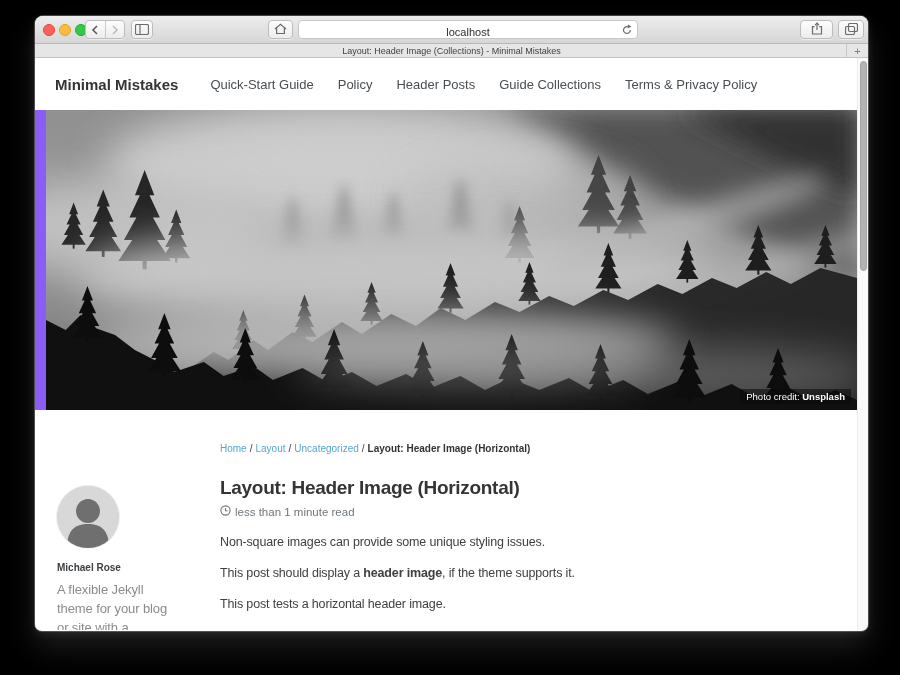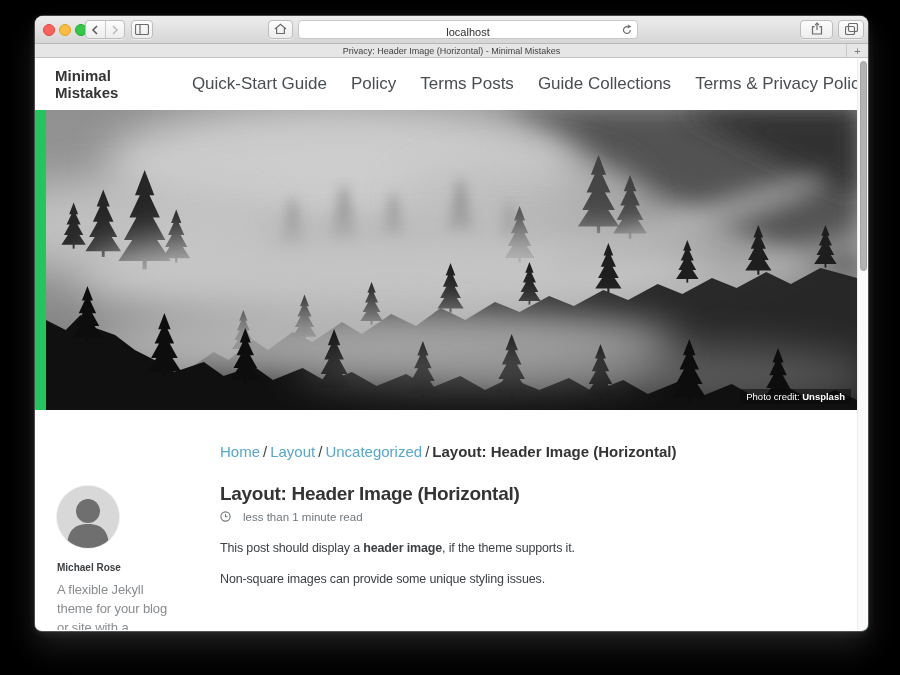--- a/index.html
+++ b/index.html
@@ -47,50 +47,50 @@
     position:relative; height:14px; background:#e6e6e6; border-bottom:1px solid #c3c3c3;
     display:flex; align-items:center; justify-content:center;
   }
   .tabbar .tabtitle { font-size:9px; color:#3f3f3f; }
   .tabbar .newtab {
     position:absolute; right:0; top:0; width:22px; height:13px; border-left:1px solid #c8c8c8;
     display:flex; align-items:center; justify-content:center; font-size:11px; color:#7c7c7c;
   }
 
   
-  .content { position:relative; height:572px; background:#22c55e; overflow:hidden; }
+  .content { position:relative; height:572px; background:#8b5cf6; overflow:hidden; }
 
   .masthead { height:52px; display:flex; align-items:center; padding-left:20px; background:#fff; }
   .brand { font-size:15px; font-weight:bold; color:#343434; }
   .sitenav { display:flex; margin-left:32px; gap:24px; }
-  .sitenav span { font-size:17px; color:#494e52; white-space:nowrap; }
+  .sitenav span { font-size:13px; color:#494e52; white-space:nowrap; }
 
   .hero { position:absolute; top:52px; left:0; right:11px; height:300px; overflow:hidden; background:#777;margin-left:11px; }
   .hero svg { display:block; width:100%; height:100%; }
   .credit {
     position:absolute; right:6px; bottom:6px; background:rgba(10,10,10,0.55);
     color:#fff; font-size:9.5px; padding:2px 6px; white-space:nowrap;
   }
   .credit b { font-weight:bold; }
 
   .page-wrap { position:absolute; top:352px; left:0; right:11px; bottom:0; display:flex; background:#fff; }
 
   .sidebar { width:185px; padding:76px 0 0 22px; }
   .avatar { width:62px; height:62px; border-radius:50%; background:#d8d8d8; overflow:hidden; box-shadow:0 0 0 1px #eee; }
   .author-name { margin-top:14px; font-size:10px; font-weight:bold; color:#3d4144; }
   .author-bio { margin-top:8px; font-size:13px; line-height:1.45; color:#898c8f; width:122px; letter-spacing:-0.1px; }
 
   .main { flex:1; padding-top:33px; padding-right:24px; }
-  .breadcrumb { font-size:15px; color:#3d4144; }
+  .breadcrumb { font-size:10px; color:#3d4144; }
   .breadcrumb a { color:#57a7cc; text-decoration:none; }
   .breadcrumb .sep { color:#3d4144; padding:0 3px; }
   .breadcrumb .current { font-weight:bold; color:#343434; }
 
   .post-title { margin-top:23px; font-size:19px; font-weight:bold; color:#343434; letter-spacing:-0.3px; }
-  .post-meta { margin-top:6px; font-size:11.5px; color:#6f777d; display:flex; align-items:flex-start; gap:12px; }
+  .post-meta { margin-top:6px; font-size:11.5px; color:#6f777d; display:flex; align-items:center; gap:4px; }
   .post-body p { margin-top:17px; font-size:12.5px; color:#3d4144; letter-spacing:-0.15px; }
   .post-body b { font-weight:bold; }
 
   
   .scrollbar { position:absolute; top:0; right:0; bottom:0; width:11px; background:#fafafa; border-left:1px solid #ececec; }
   .scrollthumb { position:absolute; top:3px; left:2px; width:7px; height:210px; border-radius:4px; background:#b3b3b3; border:1px solid #a3a3a3; }
 
   .icon-stroke { stroke:#6b6b6b; fill:none; stroke-width:1.2; }
 </style>
 </head>
@@ -161,32 +161,32 @@
       <span>
         <svg width="13" height="12">
             <rect x="3.5" y="0.5" width="9" height="8" rx="1.5" class="icon-stroke"></rect>
             <rect x="0.5" y="3.5" width="9" height="8" rx="1.5" class="icon-stroke" fill="#efefef"></rect>
           </svg>
       </span>
     </div>
   </div>
 
   <div class="tabbar">
-    <span class="tabtitle">Privacy: Header Image (Horizontal) - Minimal Mistakes</span>
+    <span class="tabtitle">Layout: Header Image (Collections) - Minimal Mistakes</span>
     <span class="newtab">+</span>
   </div>
 
   <div class="content">
 
     <div class="masthead">
       <span class="brand">Minimal Mistakes</span>
       <nav class="sitenav">
         <span>Quick-Start Guide</span>
         <span>Policy</span>
-        <span>Terms Posts</span>
+        <span>Header Posts</span>
         <span>Guide Collections</span>
         <span>Terms &amp; Privacy Policy</span>
       </nav>
     </div>
 
     <div class="hero">
       <svg viewBox="0 0 822 300" preserveAspectRatio="none">
         <defs>
           <linearGradient id="gsky" x1="0" y1="0" x2="0" y2="1">
             <stop offset="0" stop-color="#909090"></stop>
@@ -296,22 +296,23 @@
           <span>
             <svg width="11" height="11" viewBox="0 0 11 11">
                 <circle cx="5.5" cy="5.5" r="4.6" fill="none" stroke="#6f777d" stroke-width="1.1"></circle>
                 <path d="M5.5,3 V5.8 H7.6" fill="none" stroke="#6f777d" stroke-width="1.1"></path>
               </svg>
           </span>
           <span>less than 1 minute read</span>
         </div>
 
         <div class="post-body">
+          <p>Non-square images can provide some unique styling issues.</p>
           <p><span>This post should display a </span><b>header image</b><span>, if the theme supports it.</span></p>
-          <p>Non-square images can provide some unique styling issues.</p>
+          <p>This post tests a horizontal header image.</p>
         </div>
       </main>
     </div>
 
     <div class="scrollbar">
       <div class="scrollthumb"></div>
     </div>
   </div>
 </div>
 

